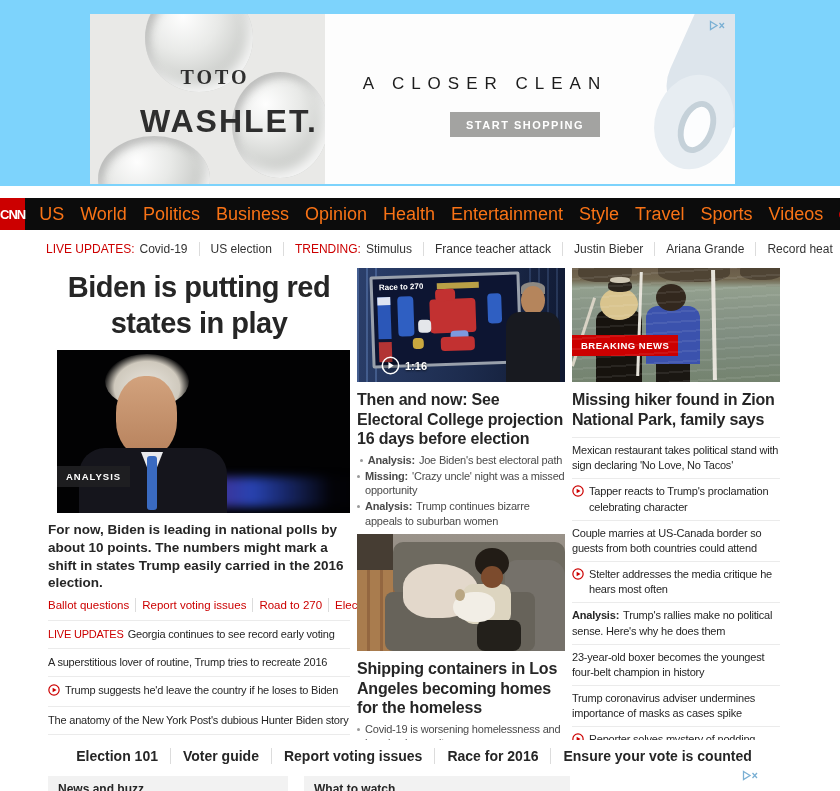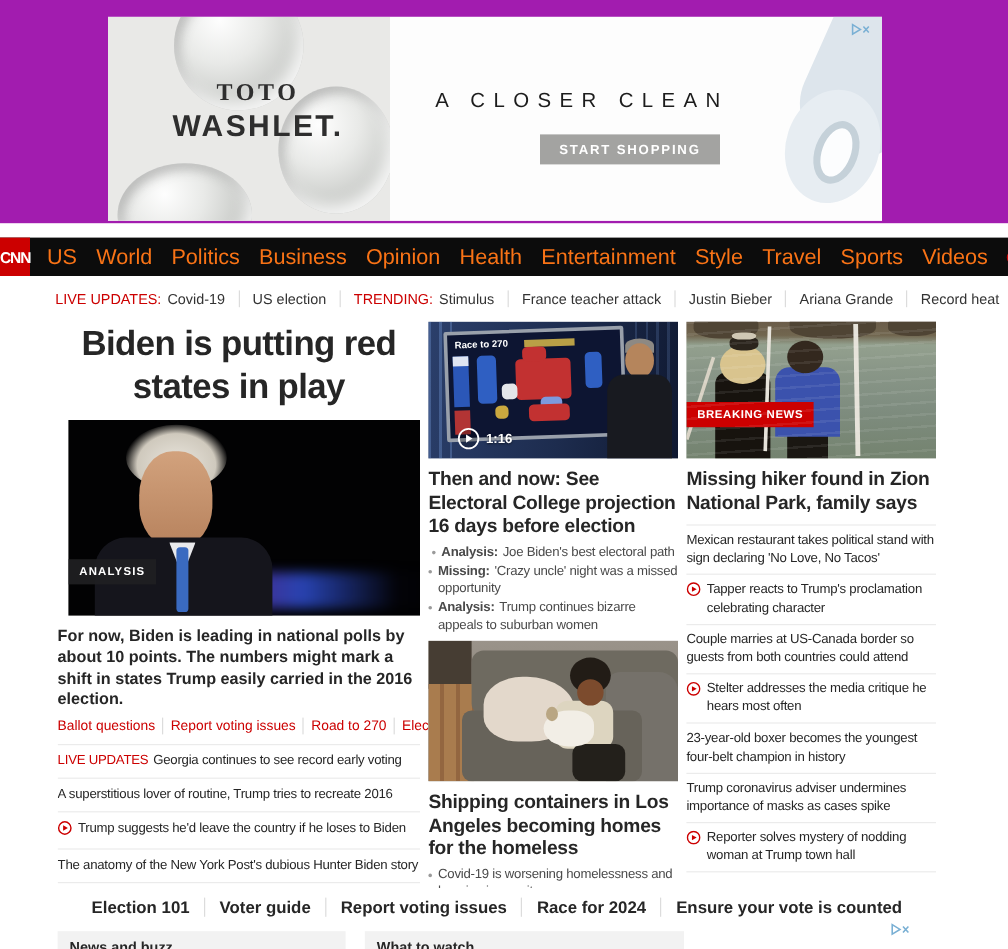--- a/index.html
+++ b/index.html
@@ -1,32 +1,32 @@
 <!DOCTYPE html>
 <html><head>
 <meta charset="utf-8">
 <style>
   * { margin:0; padding:0; box-sizing:border-box; }
   html,body { width:840px; height:791px; overflow:hidden; background:#fff;
     font-family:"Liberation Sans", sans-serif; }
 
   
-  .ad-area { position:relative; width:840px; height:186px; background:#a21caf; }
+  .ad-area { position:relative; width:840px; height:186px; background:#7dd3fc; }
   .ad-banner { position:absolute; left:90px; top:14px; width:645px; height:170px;
     display:flex; overflow:hidden; background:#fff; }
   .ad-left { position:relative; width:235px; height:100%; background:#e9e9e7; overflow:hidden; }
   .drop { position:absolute; border-radius:50%;
     background:radial-gradient(circle at 35% 30%, rgba(255,255,255,.95) 0%, rgba(232,234,232,.55) 35%, rgba(168,172,168,.5) 70%, rgba(128,132,128,.55) 100%);
     box-shadow: inset -5px -7px 12px rgba(255,255,255,.85), inset 4px 5px 9px rgba(90,90,90,.35); }
   .drop1 { left:55px; top:-30px; width:108px; height:108px; }
   .drop2 { left:142px; top:58px; width:96px; height:106px; }
   .drop3 { left:8px; top:122px; width:112px; height:86px; }
   .ad-brand { position:absolute; left:50px; top:52px; width:150px; text-align:center; color:#2e2e2e; }
   .ad-brand .b1 { font-family:"Liberation Serif", serif; font-weight:bold; font-size:20px; letter-spacing:3px; }
-  .ad-brand .b2 { font-weight:bold; font-size:25px; letter-spacing:2px; margin-top:2px; }
+  .ad-brand .b2 { font-weight:bold; font-size:32px; letter-spacing:2px; margin-top:14px; }
   .ad-right { position:relative; flex:1; background:#fdfdfd; }
   .ad-tagline { position:absolute; left:0; right:90px; top:60px; text-align:center;
     font-size:17px; letter-spacing:7px; color:#1c1c1c; font-weight:500; }
   .ad-cta { position:absolute; left:125px; top:98px; width:150px; height:25px; border:none;
     background:#a3a3a1; color:#fff; font-family:"Liberation Sans",sans-serif;
     font-size:11px; letter-spacing:1.5px; font-weight:bold; cursor:pointer; }
   .wand { position:absolute; right:0; top:0; bottom:0; width:130px; overflow:hidden; }
   .wand-body { position:absolute; right:-36px; top:-30px; width:92px; height:150px;
     background:#dde5ec; border-radius:44px; transform:rotate(24deg); }
   .wand-head { position:absolute; right:2px; bottom:14px; width:78px; height:96px;
@@ -410,20 +410,23 @@
           <span>Couple marries at US-Canada border so guests from both countries could attend</span>
         </div>
       <div class="srow">
         <span class="play"><svg width="12" height="12" viewBox="0 0 14 14">
               <circle cx="7" cy="7" r="6" fill="none" stroke="#cc0000" stroke-width="1.4"></circle>
               <path d="M5.4 4.4 L10 7 L5.4 9.6 Z" fill="#cc0000"></path>
             </svg></span>
         <span>Stelter addresses the media critique he hears most often</span>
       </div>
       <div class="srow">
+          <span><span class="pfx">Analysis:</span><span>Trump's rallies make no political sense. Here's why he does them</span></span>
+        </div>
+      <div class="srow">
           <span>23-year-old boxer becomes the youngest four-belt champion in history</span>
         </div>
       <div class="srow">
           <span>Trump coronavirus adviser undermines importance of masks as cases spike</span>
         </div>
       <div class="srow">
         <span class="play"><svg width="12" height="12" viewBox="0 0 14 14">
               <circle cx="7" cy="7" r="6" fill="none" stroke="#cc0000" stroke-width="1.4"></circle>
               <path d="M5.4 4.4 L10 7 L5.4 9.6 Z" fill="#cc0000"></path>
             </svg></span>
@@ -433,21 +436,21 @@
   </div>
 </div>
 
 <div class="bottom-nav">
   <span class="bn-item">Election 101</span>
   <span class="vbar"></span>
   <span class="bn-item">Voter guide</span>
   <span class="vbar"></span>
   <span class="bn-item">Report voting issues</span>
   <span class="vbar"></span>
-  <span class="bn-item">Race for 2024</span>
+  <span class="bn-item">Race for 2016</span>
   <span class="vbar"></span>
   <span class="bn-item">Ensure your vote is counted</span>
 </div>
 
 <div class="sections">
   <div class="section-box box1">News and buzz</div>
   <div class="section-box box2">What to watch</div>
 </div>
 <div class="adchoices-bottom">
   <svg width="16" height="11" viewBox="0 0 16 11">

